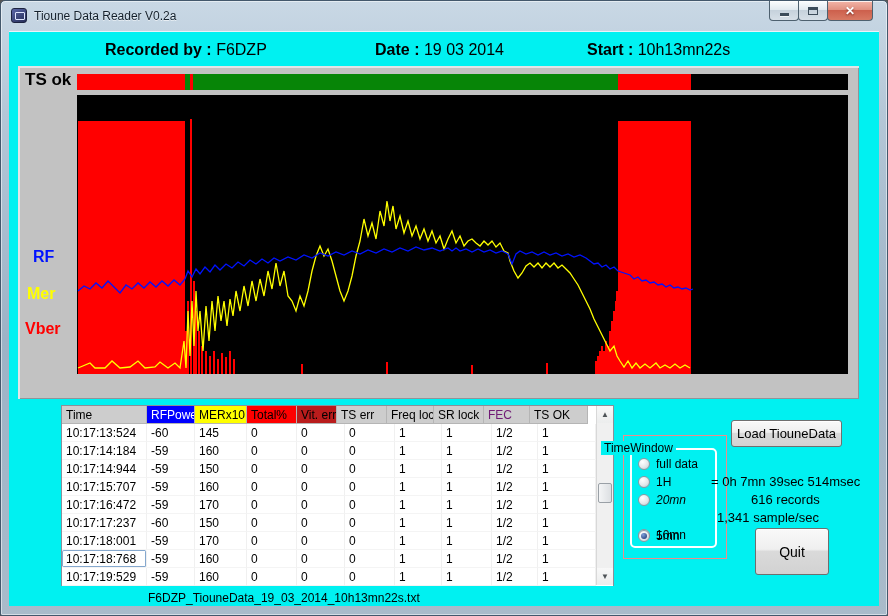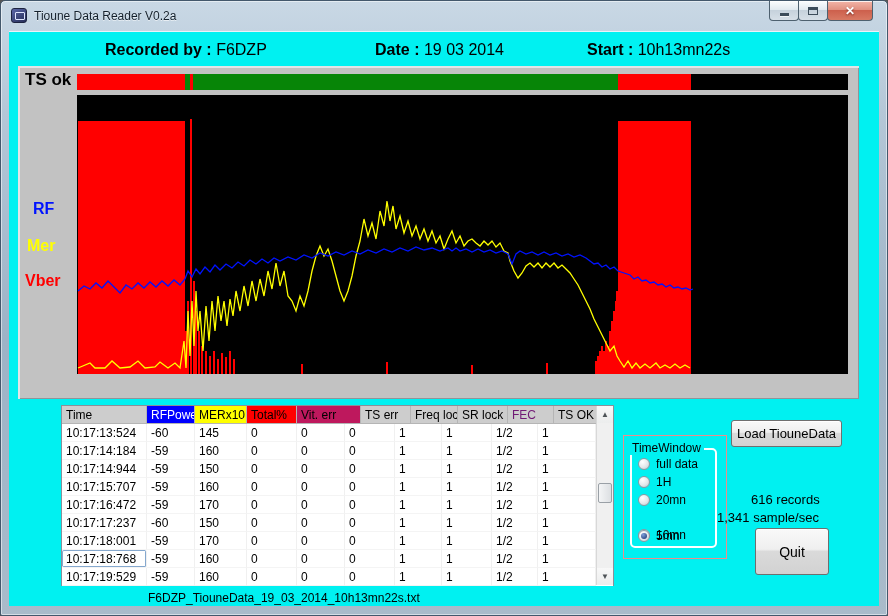--- a/index.html
+++ b/index.html
@@ -31,21 +31,21 @@
   .hdr{position:absolute;top:40px;font-size:16px;color:#000;white-space:pre;text-align:center;}
   .hdr b{font-weight:bold;}
   .hdr .val{font-weight:normal;}
   
   .panel{position:absolute;left:17px;top:65px;width:841px;height:333px;background:#c2c2c2;
     box-shadow:inset 2px 2px 0 #e2e5e7, inset -1px -1px 0 #909498;}
   .ts-label{position:absolute;left:24px;top:69px;font-size:17px;font-weight:bold;color:#000;}
   .ts-bar{position:absolute;left:76px;top:73px;width:771px;height:16px;background:#000;}
   .ts-seg{position:absolute;top:0;height:100%;}
   .chart{position:absolute;left:76px;top:94px;width:771px;height:279px;background:#000;}
-  .trace-label{position:absolute;font-size:16px;font-weight:bold;}
+  .trace-label{position:absolute;font-size:16px;font-weight:bold;margin-top:48px;}
   .lbl-rf{left:32px;top:199px;}
   .lbl-mer{left:26px;top:236px;}
   .lbl-vber{left:24px;top:271px;}
   
   .table-wrap{position:absolute;left:60px;top:404px;width:553px;height:181px;background:#fff;
     border:1px solid #8a9099;}
   .thead{display:flex;height:18px;}
   .th{font-size:12px;color:#000;padding:2px 0 0 4px;background:#cdcdcd;
     border-right:1px solid #b5b5b5;border-bottom:1px solid #b5b5b5;overflow:hidden;white-space:nowrap;}
   .tr{display:flex;height:18px;background:#fff;}
@@ -57,21 +57,21 @@
   .sb-btn{height:17px;display:flex;align-items:center;justify-content:center;
     font-size:8px;color:#4f5458;background:linear-gradient(#f8f8f8,#eceded);}
   .sb-down{position:absolute;bottom:0;left:0;right:0;}
   .sb-up{position:absolute;top:0;left:0;right:0;}
   .sb-thumb{position:absolute;left:1px;right:1px;height:20px;border:1px solid #9aa0a6;border-radius:2px;
     background:linear-gradient(90deg,#f4f5f6,#dcdfe2);}
   
   .tw-panel{position:absolute;left:622px;top:434px;width:104px;height:124px;border:1px solid #f08c8c;}
   .groupbox{position:absolute;left:629px;top:447px;width:87px;height:100px;
     border:2px solid #ffffff;border-radius:5px;}
-  .gb-legend{position:absolute;left:628px;top:440px;background:#00f1f1;padding:0 3px;
+  .gb-legend{position:absolute;left:600px;top:440px;background:#00f1f1;padding:0 3px;
     font-size:12px;color:#000;}
   .radio-row{position:absolute;left:637px;display:flex;align-items:center;height:14px;}
   .radio{width:12px;height:12px;border-radius:50%;border:1px solid #8b9aa3;flex:0 0 12px;
     background:radial-gradient(circle at 35% 30%,#ffffff,#e3e8eb 55%,#b9c3c9);}
   .radio.on::after{content:"";display:block;width:6px;height:6px;border-radius:50%;margin:2px;
     background:radial-gradient(circle at 35% 30%,#7fa0da,#16316e);}
   .radio-lab{font-size:12px;color:#000;margin-left:6px;white-space:nowrap;}
   
   .info-line{position:absolute;left:710px;font-size:13px;color:#000;white-space:nowrap;}
   .btn{position:absolute;border:1px solid #6f6f6f;border-radius:3px;color:#000;
@@ -160,21 +160,21 @@
   <div class="trace-label lbl-rf" style="color: rgb(0, 19, 255);">RF</div>
   <div class="trace-label lbl-mer" style="color: rgb(255, 255, 0);">Mer</div>
   <div class="trace-label lbl-vber" style="color: rgb(255, 0, 0);">Vber</div>
 
   <div class="table-wrap">
     <div class="thead" id="thead">
         <div class="th" style="width: 85px; background: rgb(205, 205, 205); color: rgb(0, 0, 0);">Time</div>
         <div class="th" style="width: 48px; background: rgb(0, 0, 255); color: rgb(255, 255, 255);">RFPower</div>
         <div class="th" style="width: 52px; background: rgb(255, 255, 0); color: rgb(0, 0, 0);">MERx10</div>
         <div class="th" style="width: 50px; background: rgb(255, 0, 0); color: rgb(0, 0, 0);">Total%</div>
-        <div class="th" style="width: 64px; background: #be185d; color: rgb(0, 0, 0);">Vit. err</div>
+        <div class="th" style="width: 40px; background: #b91c1c; color: rgb(0, 0, 0);">Vit. err</div>
         <div class="th" style="width: 50px; background: rgb(205, 205, 205); color: rgb(0, 0, 0);">TS err</div>
         <div class="th" style="width: 47px; background: rgb(205, 205, 205); color: rgb(0, 0, 0);">Freq lock</div>
         <div class="th" style="width: 50px; background: rgb(205, 205, 205); color: rgb(0, 0, 0);">SR lock</div>
         <div class="th" style="width: 46px; background: rgb(205, 205, 205); color: #701a75;">FEC</div>
         <div class="th" style="width: 58px; background: rgb(205, 205, 205); color: rgb(0, 0, 0);">TS OK</div>
       </div>
     <div id="tbody">
         <div class="tr">
           <div class="td" style="width: 85px;">10:17:13:524</div>
           <div class="td" style="width: 48px;">-60</div>
@@ -300,34 +300,35 @@
   <div class="gb-legend">TimeWindow</div>
   <div id="radios">
       <div class="radio-row" style="top: 456px;">
         <span class="radio"></span>
         <span class="radio-lab">full data</span>
       </div>
       <div class="radio-row" style="top: 474px;">
         <span class="radio"></span>
         <span class="radio-lab">1H</span>
       </div>
-      <div class="radio-row" style="top: 492px;">
+      <div class="radio-row" style="top: 492px; font-style: italic;">
         <span class="radio"></span>
         <span class="radio-lab">20mn</span>
       </div>
       <div class="radio-row" style="top: 527px;">
         <span class="radio"></span>
         <span class="radio-lab">10mn</span>
       </div>
       <div class="radio-row" style="top: 528px;">
         <span class="radio on"></span>
         <span class="radio-lab">5mn</span>
       </div>
     </div>
 
+  <div class="info-line" style="top:473px;">= 0h 7mn 39sec 514msec</div>
   <div class="info-line" style="top:491px;margin-left:40px;">616 records</div>
   <div class="info-line" style="top:509px;left:716px;">1,341 sample/sec</div>
 
   <div class="btn btn-quit">Quit</div>
   <div class="btn btn-load">Load TiouneData</div>
 
   <div class="footer">F6DZP_TiouneData_19_03_2014_10h13mn22s.txt</div>
 
 </div>
 

